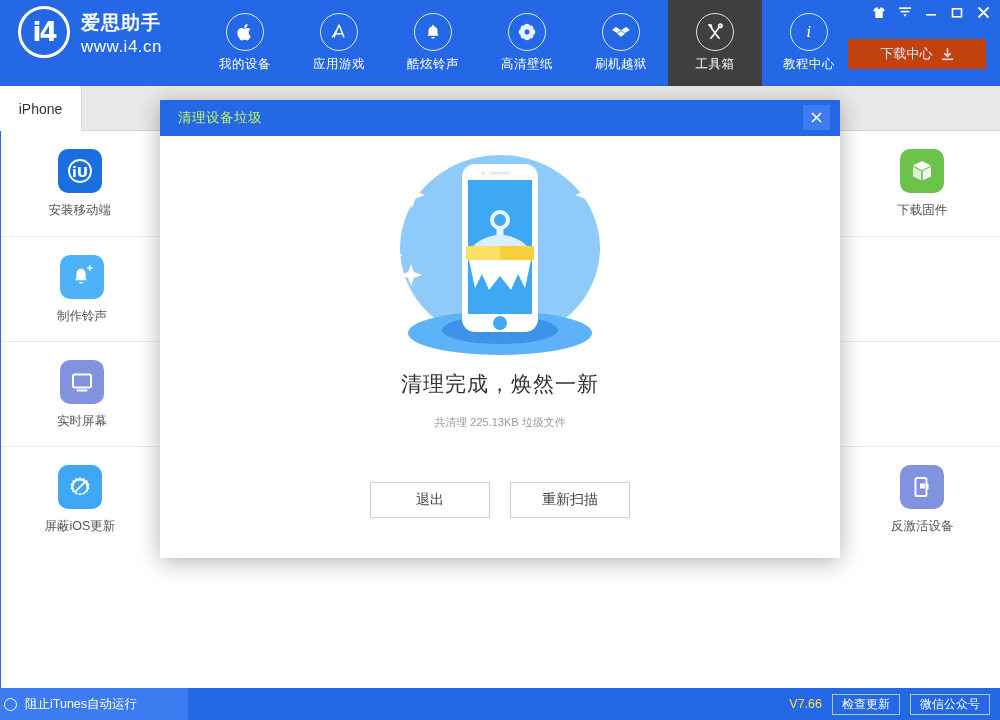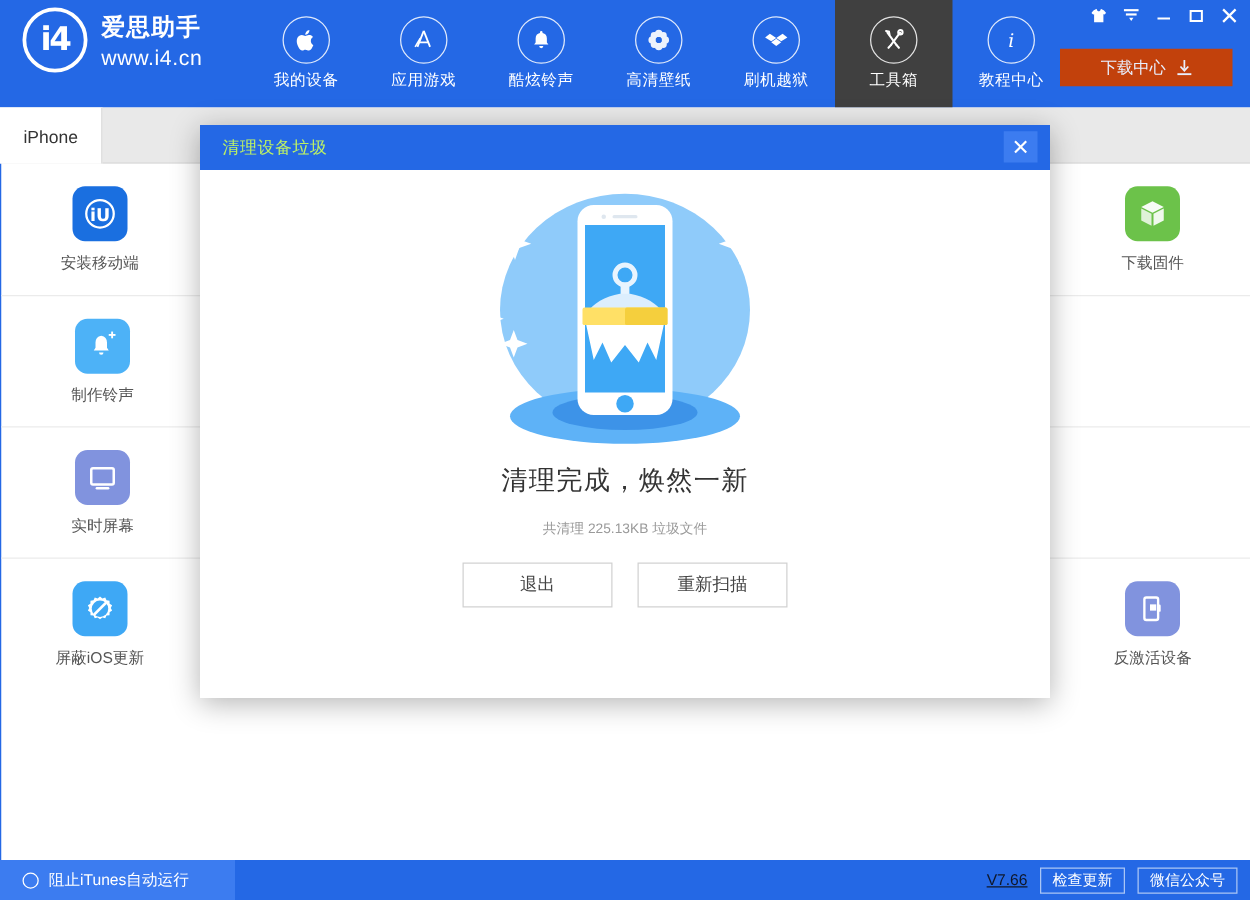--- a/index.html
+++ b/index.html
@@ -109,32 +109,32 @@
   .tool-label { font-size: 12.5px; color: #555555; }
 
   
   .footer {
     position: absolute; left: 0; bottom: 0; width: 1000px; height: 32px;
     background: #2468e5;
   }
   .itunes-seg {
     position: absolute; left: 0; top: 0; width: 188px; height: 32px;
     background: #3c7cf0; display: flex; align-items: center;
-    padding-left: 18px; gap: 8px; cursor: pointer;
+    padding-left: 4px; gap: 8px; cursor: pointer;
   }
   .radio-circle {
     width: 13px; height: 13px; border-radius: 50%;
     border: 1.5px solid #ffffff;
   }
   .itunes-label { color: #ffffff; font-size: 12.5px; }
   .foot-right {
     position: absolute; right: 10px; top: 0; height: 32px;
     display: flex; align-items: center; gap: 10px;
   }
-  .ver { color: #0f172a; font-size: 12.5px; text-decoration: underline; }
+  .ver { color: #fde047; font-size: 12.5px; }
   .foot-btn {
     height: 21px; padding: 0 9px; border: 1px solid #a9c5f5;
     color: #ffffff; font-size: 12px; cursor: pointer;
     display: flex; align-items: center;
   }
 
   
   .modal-shadow {
     position: absolute; left: 160px; top: 100px;
     width: 680px; height: 458px;
@@ -158,21 +158,21 @@
   .modal-body {
     height: 422px; display: flex; flex-direction: column;
     align-items: center; 
   }
   .illus { width: 260px; height: 230px; position: relative; }
   .done-title {
     font-size: 21px; color: #333333; letter-spacing: 1px;
     margin-top: 4px; font-family: "DejaVu Sans", sans-serif;
   }
   .done-sub { font-size: 11px; color: #9a9a9a; margin-top: 17px; }
-  .modal-btns { display: flex; gap: 20px; margin-top: 20px; }
+  .modal-btns { display: flex; gap: 20px; margin-top: 52px; }
   .m-btn {
     width: 120px; height: 36px; border: 1px solid #d2d2d2;
     background: #ffffff; font-size: 14px; color: #444444;
     display: flex; align-items: center; justify-content: center;
     cursor: pointer; font-family: "Liberation Sans", sans-serif;
   }
 </style>
 </head>
 <body>
 

